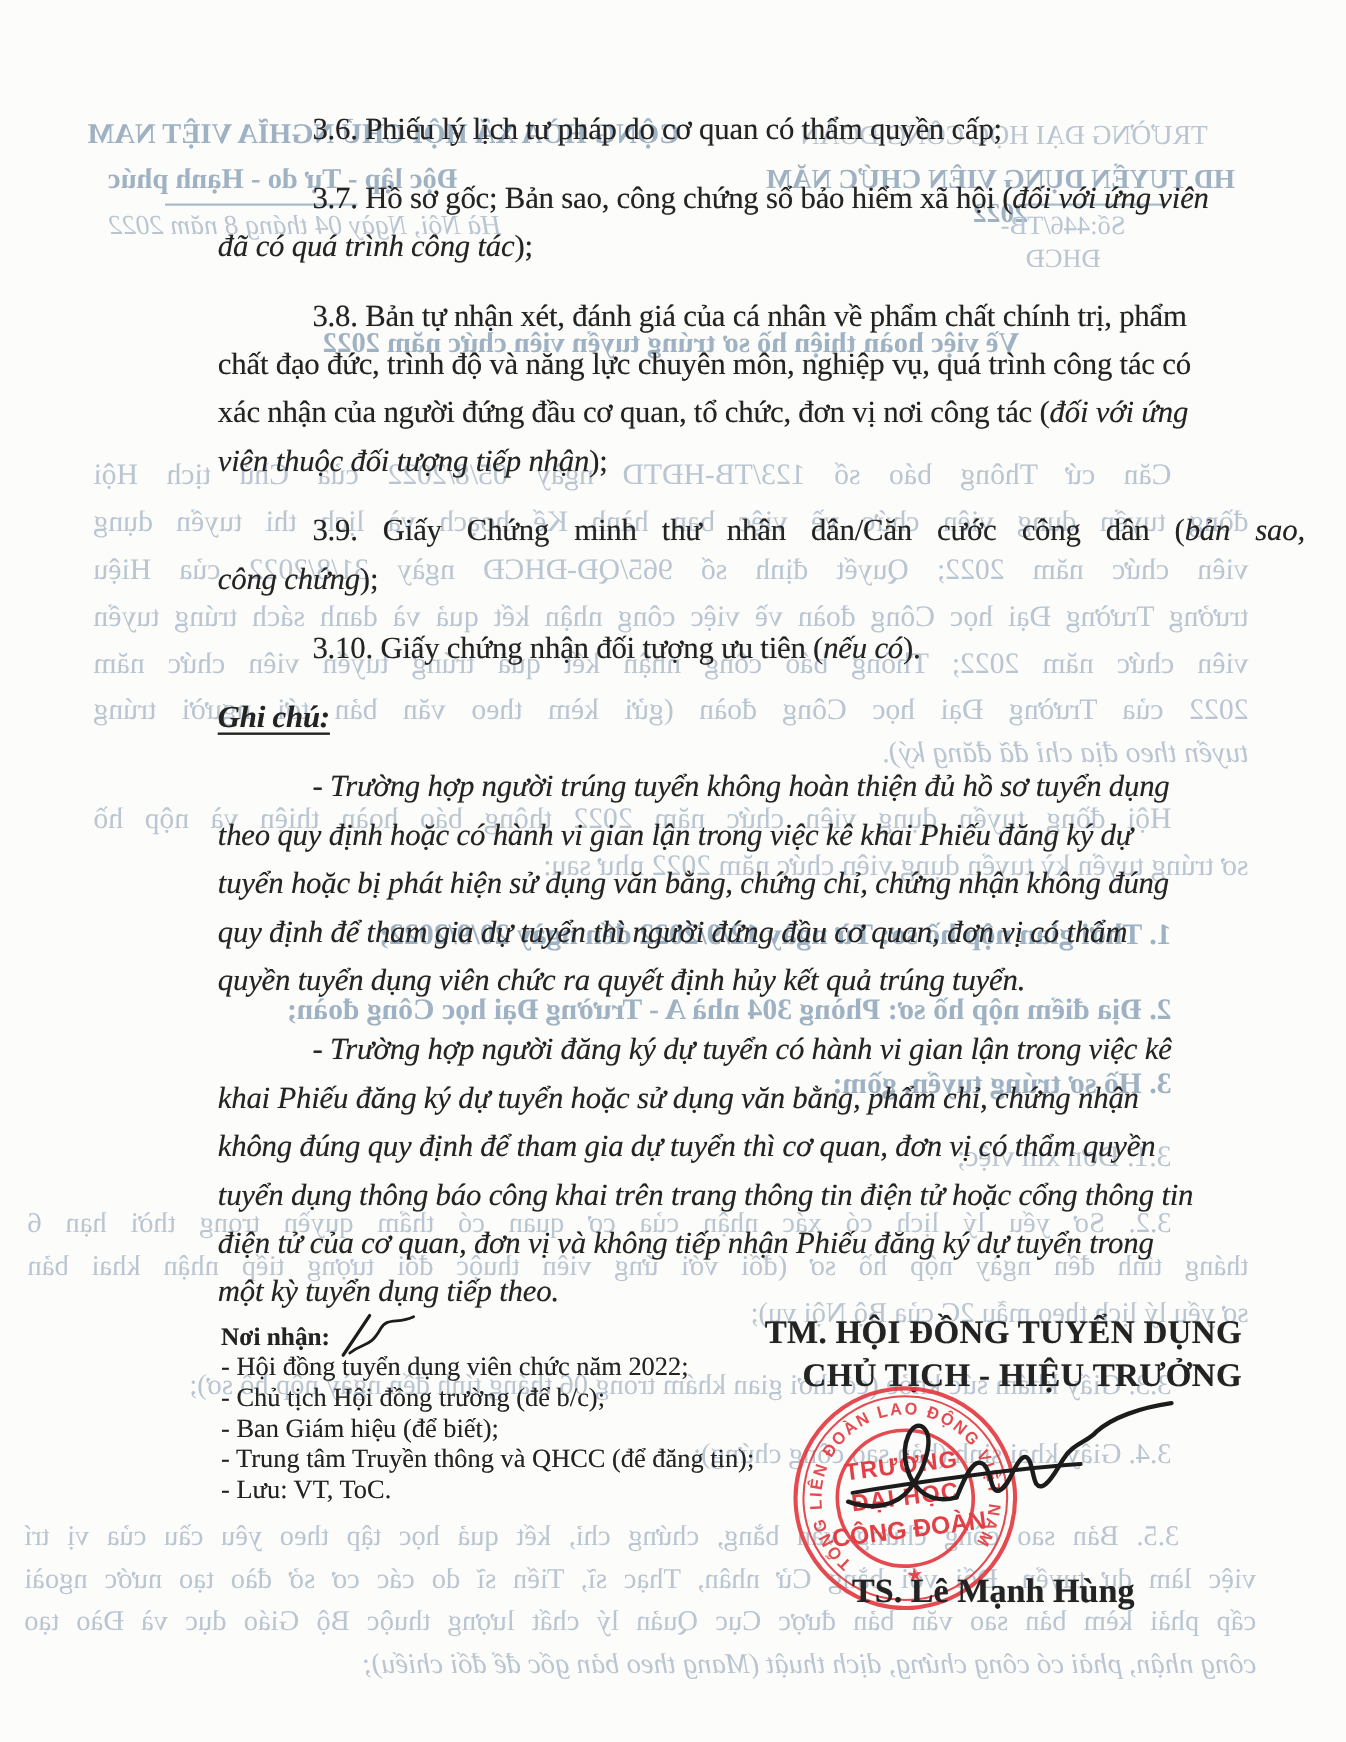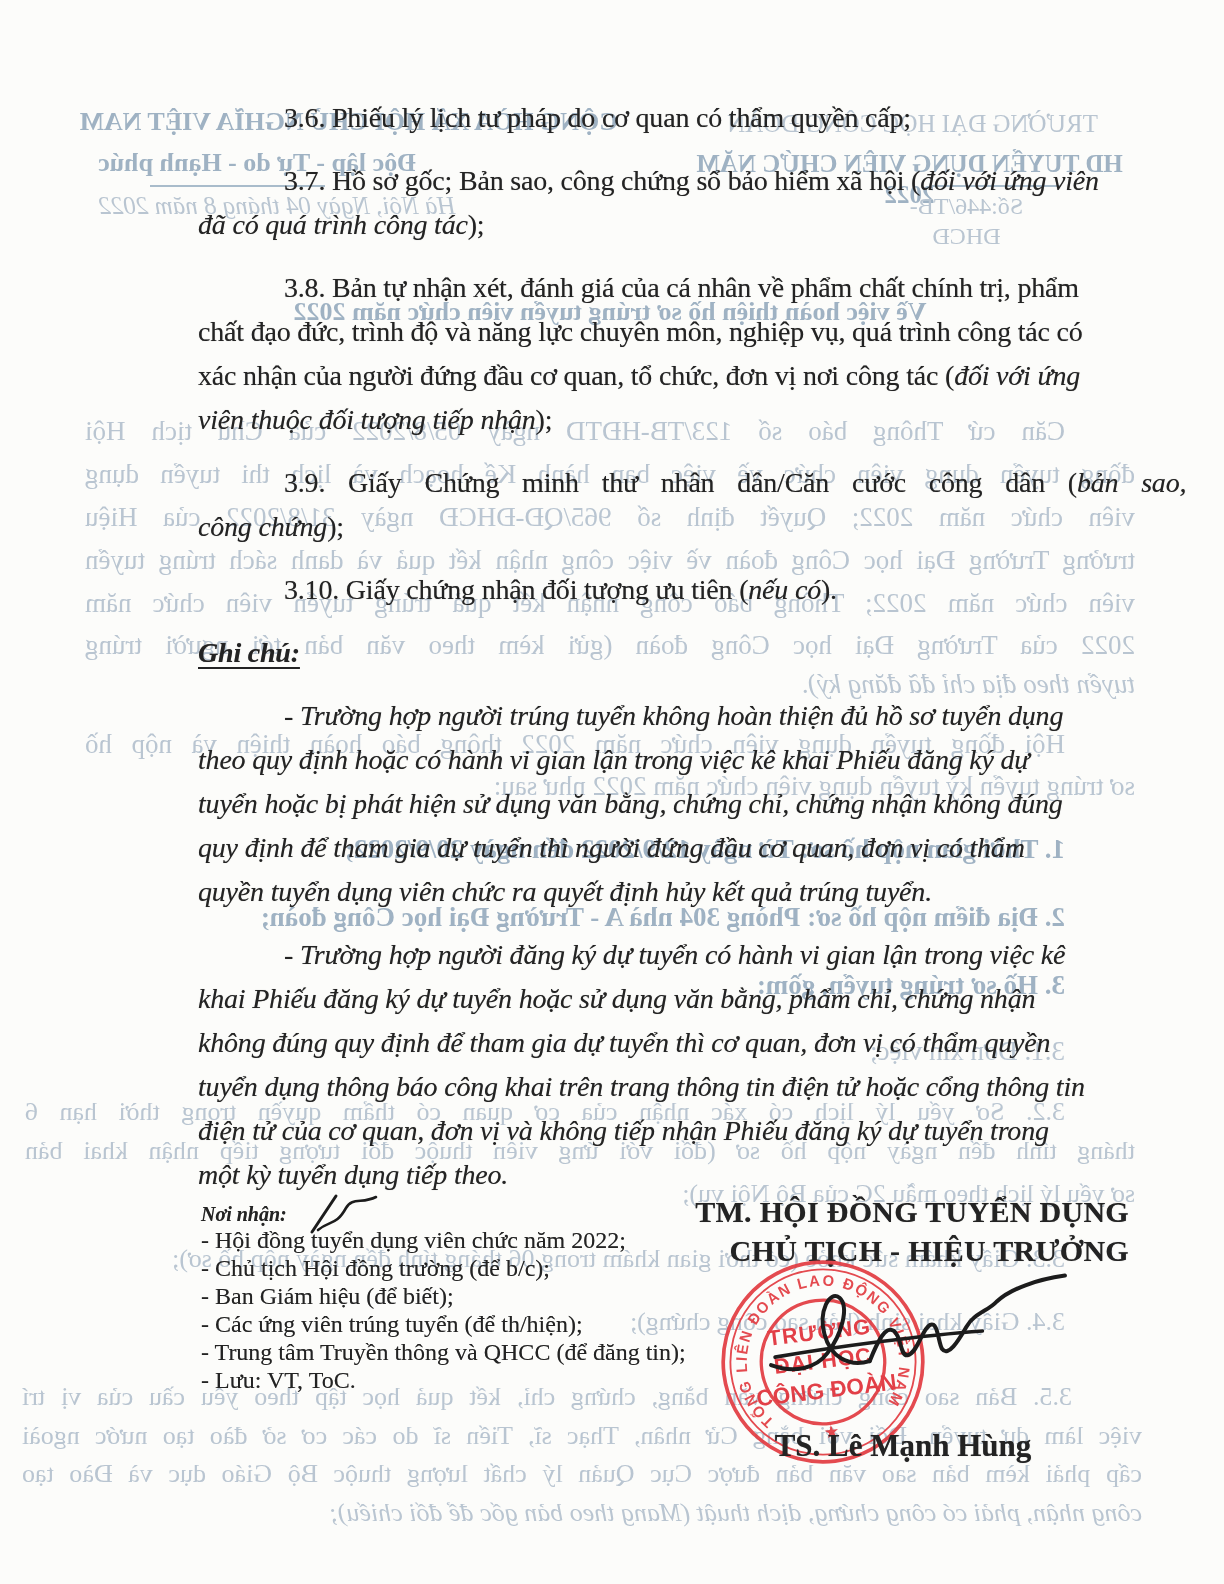--- a/index.html
+++ b/index.html
@@ -29,21 +29,21 @@
   }
   .para{margin-bottom:19px;}
   .tline{height:44px;line-height:44px;white-space:nowrap;}
   .para.ind .tline:first-child{text-indent:86px;}
   .para.itl{font-style:italic;}
   .it{font-style:italic;}
   .bd{font-weight:bold;}
   .ul{text-decoration:underline;text-underline-offset:5px;text-decoration-thickness:2px;}
   
   .recipients{position:absolute;left:201px;top:1203px;z-index:2;text-shadow:0 0 .6px rgba(20,20,20,.4);}
-  .recipients .rlabel{font-size:20px;font-weight:bold;font-style:italic;}
+  .recipients .rlabel{font-size:23px;font-weight:bold;}
   .recipients .ritem{font-size:24px;line-height:28px;}
   .signing{position:absolute;left:663px;top:1192px;width:466px;text-align:right;z-index:2;}
   .signing .sline{font-size:30px;font-weight:bold;line-height:39px;letter-spacing:.3px;text-shadow:0 0 .7px rgba(20,20,20,.5);}
   .signer-name{position:absolute;left:723px;top:1428px;width:360px;text-align:center;
     font-size:31px;font-weight:bold;z-index:4;text-shadow:0 0 .7px rgba(20,20,20,.5);}
   .stamp{position:absolute;left:716px;top:1255px;width:214px;height:214px;z-index:3;transform:rotate(-7deg);opacity:.92;}
   .signature{position:absolute;left:763px;top:1266px;width:312px;height:142px;z-index:5;}
   .tickmark{position:absolute;left:306px;top:1190px;width:78px;height:50px;z-index:3;}
 </style>
 </head>
@@ -125,21 +125,20 @@
         <div class="tline"><span class="">một kỳ tuyển dụng tiếp theo.</span></div>
       </div>
     </div>
 
   <div class="recipients">
     <div class="rlabel">Nơi nhận:</div>
     <div id="recipient-items">
         <div class="ritem">- Hội đồng tuyển dụng viên chức năm 2022;</div>
         <div class="ritem">- Chủ tịch Hội đồng trường (để b/c);</div>
         <div class="ritem">- Ban Giám hiệu (để biết);</div>
-        <div class="ritem">- Các ứng viên trúng tuyển (để th/hiện);</div>
         <div class="ritem">- Trung tâm Truyền thông và QHCC (để đăng tin);</div>
         <div class="ritem">- Lưu: VT, ToC.</div>
       </div>
   </div>
 
   <svg class="tickmark" viewBox="0 0 78 50">
     <path d="M6,42 L30,6" stroke="#1c1c1c" stroke-width="3" fill="none" stroke-linecap="round"></path>
     <path d="M12,40 C24,30 30,36 40,18 C46,7 56,14 70,7" stroke="#1c1c1c" stroke-width="2.6" fill="none" stroke-linecap="round"></path>
   </svg>
 

